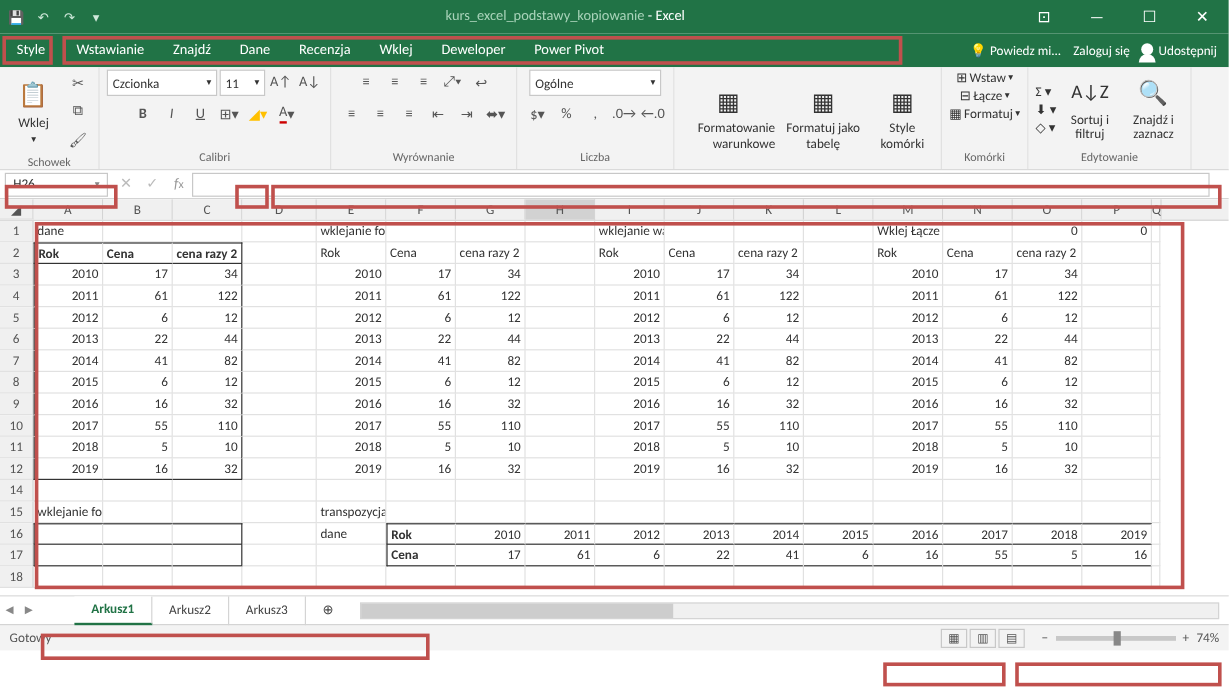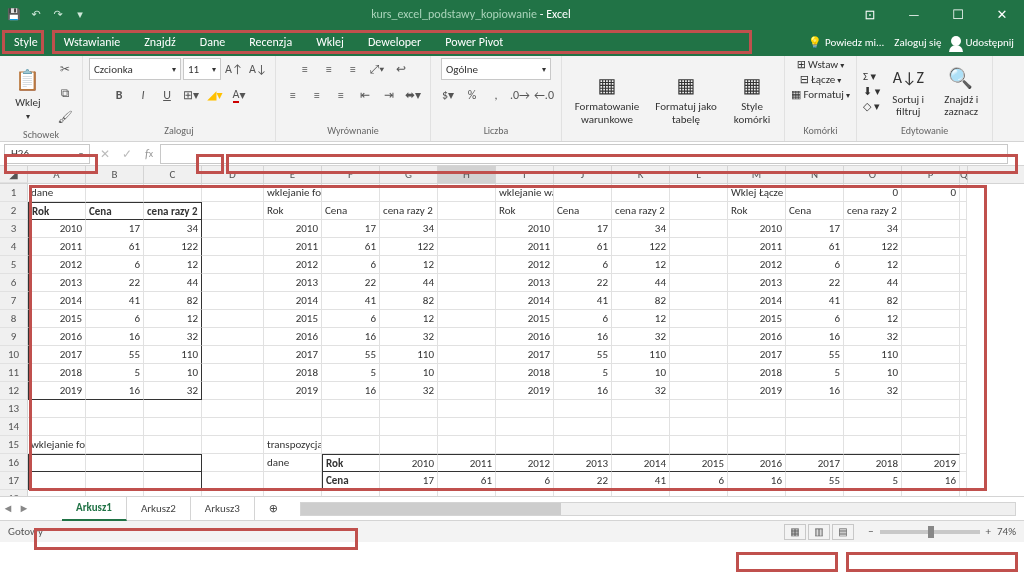--- a/index.html
+++ b/index.html
@@ -133,21 +133,21 @@
           </div>
         <div class="smbtn">
             <i>I</i>
           </div>
         <div class="smbtn underline">U</div>
         <div class="smbtn">⊞▾</div>
         <div class="smbtn" style="color:#ffc000">◢▾</div>
         <div class="smbtn"><span style="border-bottom:2px solid #c00">A</span>▾</div>
       </div>
     </div>
-    <div class="group-label">Zaloguj</div>
+    <div class="group-label">Calibri</div>
   </div>
   <div class="group">
     <div class="group-body col" style="gap:4px">
       <div class="row">
         <div class="smbtn">≡</div>
         <div class="smbtn">≡</div>
         <div class="smbtn">≡</div>
         <div class="smbtn">⤢▾</div>
         <div class="smbtn">↩</div>
       </div>
@@ -175,21 +175,21 @@
         <div class="smbtn">.0→</div>
         <div class="smbtn">←.0</div>
       </div>
     </div>
     <div class="group-label">Liczba</div>
   </div>
   <div class="group">
     <div class="group-body">
       <div class="bigbtn" style="width:78px">
           <div class="ic">▦</div>
-          <span style="text-align:center;line-height:1.1">Formatowanie warunkowe</span>
+          <span style="text-align:right;line-height:1.1">Formatowanie warunkowe</span>
         </div>
       <div class="bigbtn" style="width:72px">
           <div class="ic">▦</div>
           <span style="text-align:center;line-height:1.1">Formatuj jako tabelę</span>
         </div>
       <div class="bigbtn" style="width:52px">
           <div class="ic">▦</div>
           <span style="text-align:center;line-height:1.1">Style komórki</span>
         </div>
     </div>
@@ -504,40 +504,20 @@
         <div class="cell r" style="width: 58px;">16</div>
         <div class="cell r" style="width: 58px;">32</div>
         <div class="cell" style="width: 58px;"></div>
         <div class="cell r" style="width: 58px;">2019</div>
         <div class="cell r" style="width: 58px;">16</div>
         <div class="cell r" style="width: 58px;">32</div>
         <div class="cell" style="width: 58px;"></div>
         <div class="cell"></div>
       </div>
       <div class="grow">
-        <div class="rowhead">13</div>
-        <div class="cell" style="width: 58px;"></div>
-        <div class="cell" style="width: 58px;"></div>
-        <div class="cell" style="width: 58px;"></div>
-        <div class="cell" style="width: 62px;"></div>
-        <div class="cell" style="width: 58px;"></div>
-        <div class="cell" style="width: 58px;"></div>
-        <div class="cell" style="width: 58px;"></div>
-        <div class="cell" style="width: 58px;"></div>
-        <div class="cell" style="width: 58px;"></div>
-        <div class="cell" style="width: 58px;"></div>
-        <div class="cell" style="width: 58px;"></div>
-        <div class="cell" style="width: 58px;"></div>
-        <div class="cell" style="width: 58px;"></div>
-        <div class="cell" style="width: 58px;"></div>
-        <div class="cell" style="width: 58px;"></div>
-        <div class="cell" style="width: 58px;"></div>
-        <div class="cell"></div>
-      </div>
-      <div class="grow">
         <div class="rowhead">14</div>
         <div class="cell" style="width: 58px;"></div>
         <div class="cell" style="width: 58px;"></div>
         <div class="cell" style="width: 58px;"></div>
         <div class="cell" style="width: 62px;"></div>
         <div class="cell" style="width: 58px;"></div>
         <div class="cell" style="width: 58px;"></div>
         <div class="cell" style="width: 58px;"></div>
         <div class="cell" style="width: 58px;"></div>
         <div class="cell" style="width: 58px;"></div>

